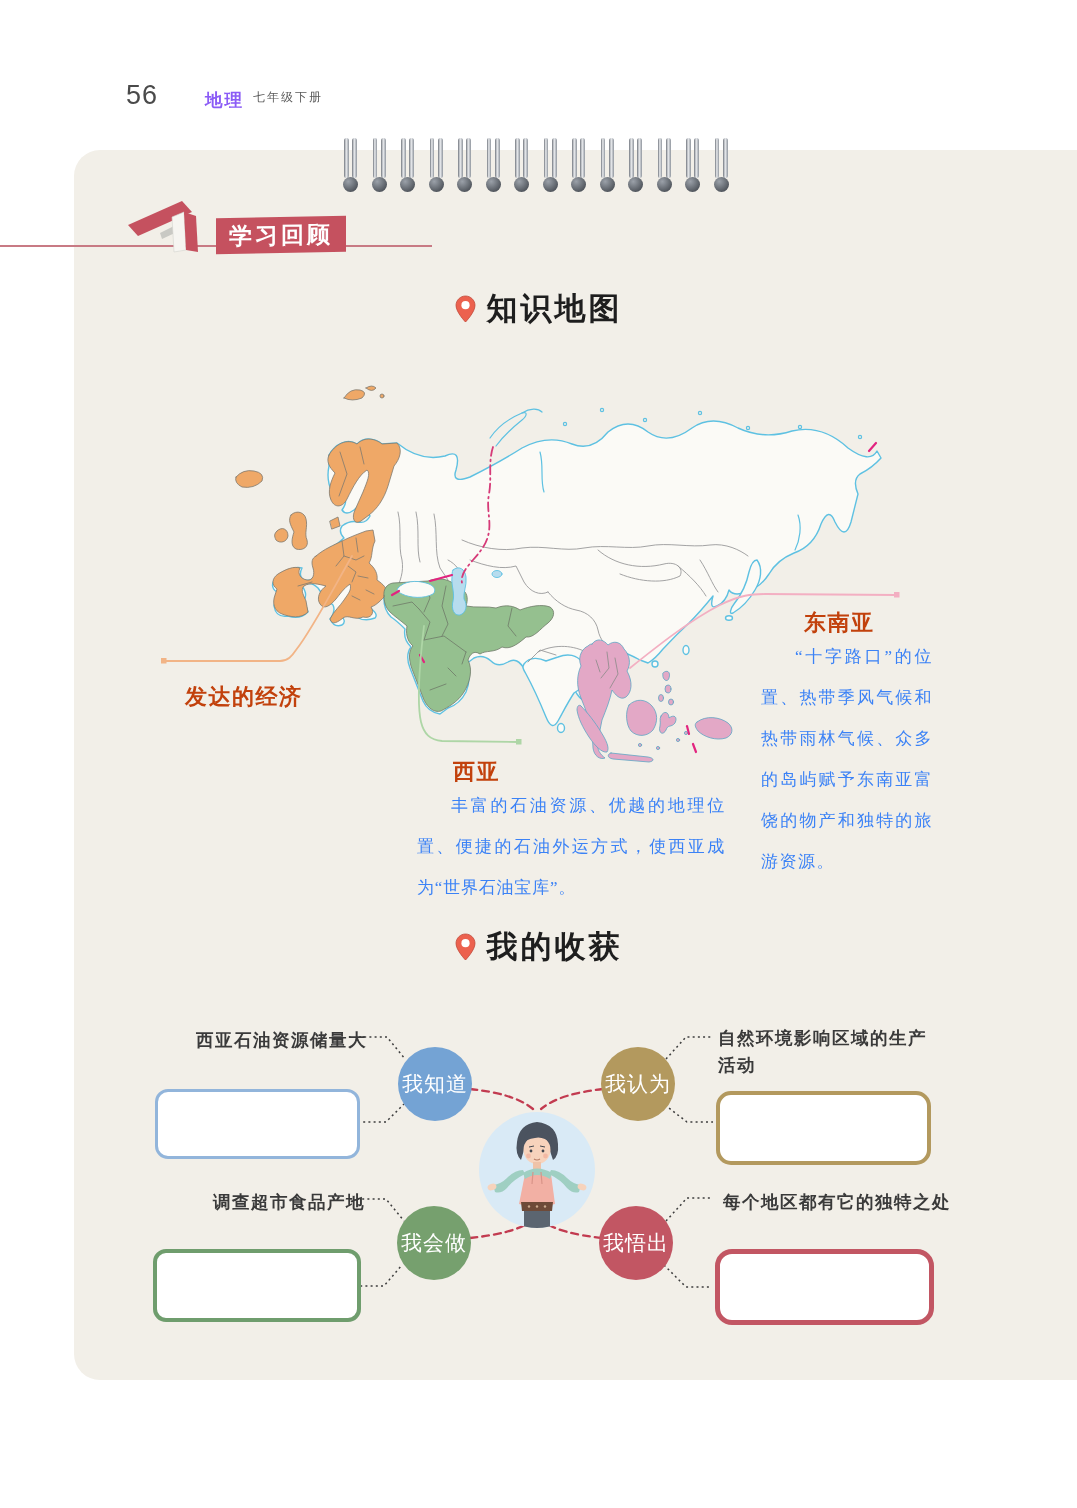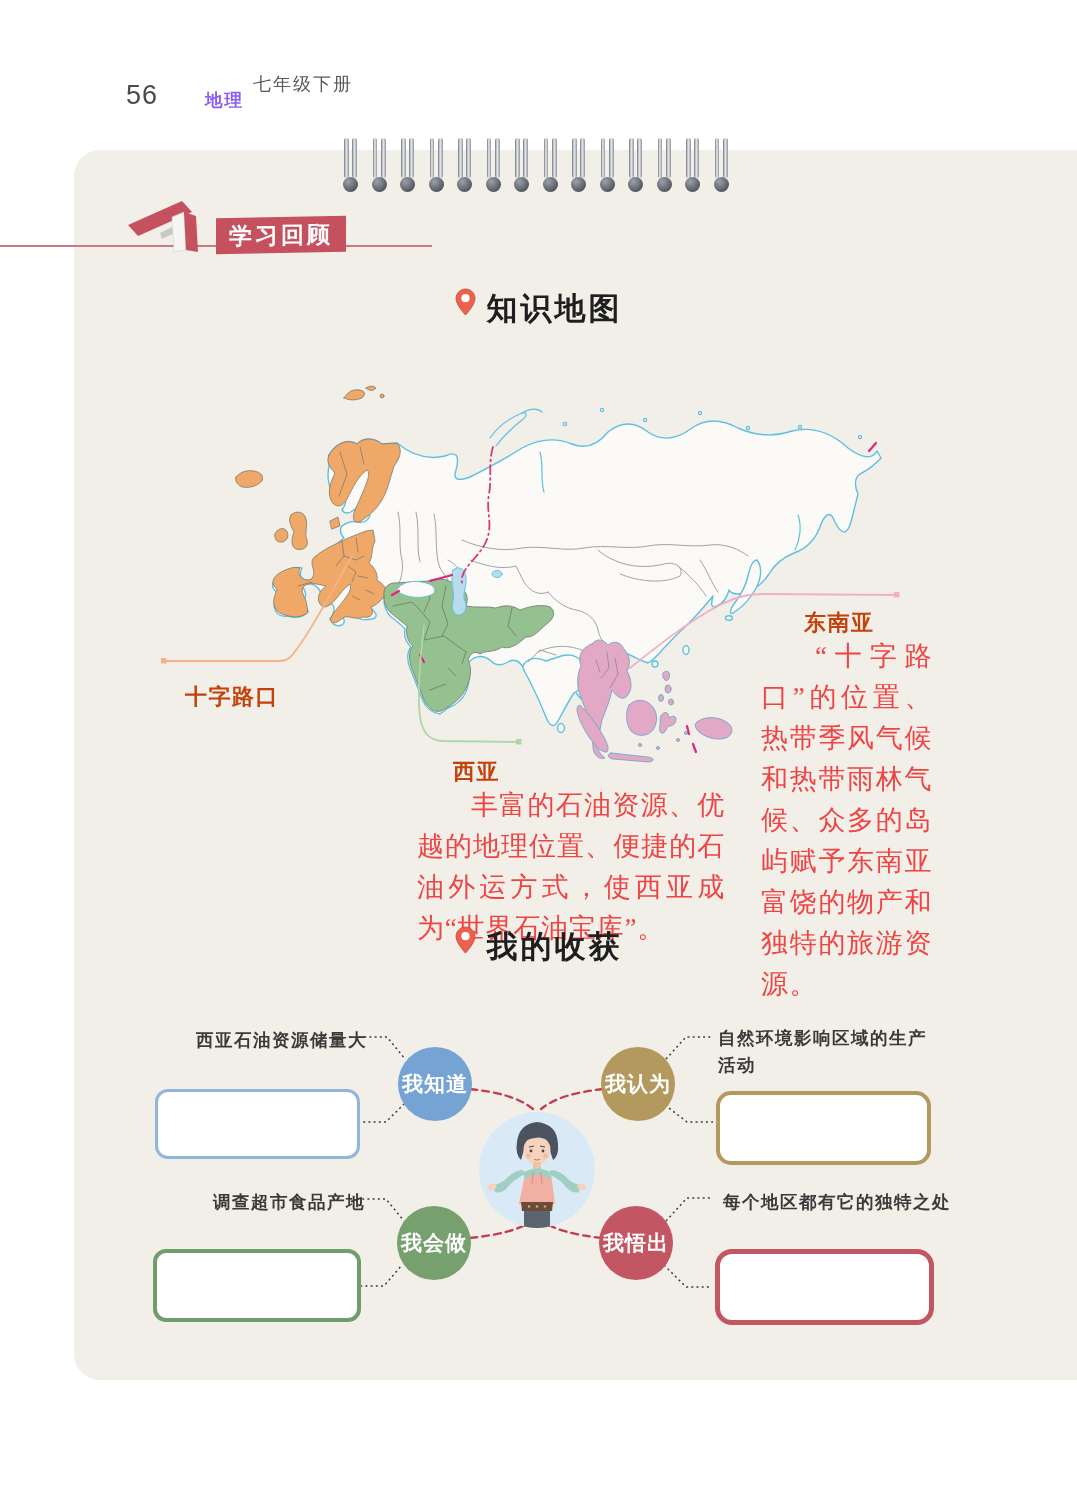--- a/index.html
+++ b/index.html
@@ -3,48 +3,48 @@
 <meta charset="utf-8">
 <style>
   html,body{margin:0;padding:0;background:#fff;}
   .screen{position:relative;width:1077px;height:1508px;background:#ffffff;overflow:hidden;
           font-family:"Liberation Sans", sans-serif;color:#333;}
   .notebook{position:absolute;left:74px;top:150px;width:1003px;height:1230px;
             background:#f2efe8;border-radius:26px 0 0 26px;}
   
   .pagenum{position:absolute;left:126px;top:80px;font-size:27px;color:#4a4a4a;letter-spacing:1px;}
   .subject{position:absolute;left:205px;top:88px;font-size:17.5px;font-weight:bold;color:#8b5cf6;letter-spacing:2px;}
-  .volume{position:absolute;left:253px;top:72px;font-size:18px;color:#5a5a5a;letter-spacing:2px;}
+  .volume{position:absolute;left:253px;top:89px;font-size:12px;color:#5a5a5a;letter-spacing:2px;}
   
   .binding{position:absolute;left:343px;top:138px;display:flex;gap:13.5px;z-index:5;}
   .ring{position:relative;width:15px;height:54px;}
   .ring .prong{position:absolute;top:0;width:4.6px;height:40px;border-radius:2.5px;
                background:linear-gradient(90deg,#70757d,#e9ebee 45%,#8f959d);}
   .ring .prong:first-child{left:1px;} .ring .prong:nth-child(2){right:1px;}
   .ring .dot{position:absolute;bottom:0;left:0;width:15px;height:15px;border-radius:50%;
              background:radial-gradient(circle at 35% 30%,#9ba1a9,#53holder 70%,#50555c);
              background:radial-gradient(circle at 35% 30%,#9ba1a9,#50555c 75%);}
   
   .banner-line{position:absolute;left:0;top:245px;width:432px;height:2px;background:#c87a84;z-index:2;}
   .book-icon{position:absolute;left:126px;top:195px;z-index:3;}
   .banner-box{position:absolute;left:216px;top:217px;width:130px;height:36px;background:#c5515f;
               display:flex;align-items:center;justify-content:center;z-index:3;transform:skewY(-1.2deg);}
   .banner-box span{color:#fff;font-size:23px;font-weight:bold;letter-spacing:3px;}
   
-  .sec-title{position:absolute;left:0;width:1077px;display:flex;justify-content:center;gap:11px;z-index:4;}
+  .sec-title{position:absolute;left:0;width:1077px;display:flex;align-items:center;justify-content:center;gap:11px;z-index:4;}
   .sec-title .txt{font-family:"Liberation Serif", serif;font-size:31px;font-weight:bold;color:#1e1e1e;letter-spacing:3px;}
   
   .rg-name{position:absolute;font-size:22px;font-weight:bold;color:#c2410c;letter-spacing:1.5px;z-index:4;}
-  .rg-desc{position:absolute;font-family:"Liberation Serif", serif;font-size:27px;color:#ef4444;
+  .rg-desc{position:absolute;font-family:"Liberation Serif", serif;font-size:17px;color:#3b82f6;
            line-height:41px;text-align:justify;text-indent:2em;letter-spacing:0.8px;z-index:4;}
   
   .mm-note{position:absolute;font-size:17.5px;font-weight:600;color:#3a3a3a;letter-spacing:1.5px;line-height:1.55;z-index:4;font-family:Liberation Serif, serif;}
   .mm-circle{position:absolute;width:74px;height:74px;border-radius:50%;display:flex;align-items:center;
              justify-content:center;z-index:4;}
-  .mm-circle span{color:#fff;font-size:21px;font-weight:bold;letter-spacing:1px;text-align:center;}
+  .mm-circle span{color:#fff;font-size:21px;font-weight:normal;letter-spacing:1px;text-align:center;}
   .mm-box{position:absolute;background:#fff;z-index:3;}
   .boy-wrap{position:absolute;left:479px;top:1112px;width:116px;height:116px;border-radius:50%;
             background:#d9eaf6;overflow:hidden;z-index:4;}
   .overlay{position:absolute;left:0;top:0;z-index:2;pointer-events:none;}
 </style>
 </head>
 <body>
 
 <div class="screen">
 
@@ -329,21 +329,21 @@
   </div>
 
   <div class="sec-title" style="top:288px;">
     <svg width="21" height="29" viewBox="0 0 21 29">
       <path d="M10.5,1 C5.3,1 1,5.3 1,10.4 c0,6.8 9.5,16.6 9.5,16.6 s9.5,-9.8 9.5,-16.6 C20,5.3 15.7,1 10.5,1 Z" fill="#ec614e" stroke="#c04a3b" stroke-width="0.8"></path>
       <circle cx="10.5" cy="10.2" r="4.1" fill="#fff"></circle>
     </svg>
     <span class="txt">知识地图</span>
   </div>
 
-  <div class="rg-name" style="left:185px;top:682px;">十字路口</div>
+  <div class="rg-name" style="left:185px;top:682px;">发达的经济</div>
 
   <div class="rg-name" style="left:453px;top:757px;">西亚</div>
   <div class="rg-desc" style="left:417px;top:785px;width:308px;">丰富的石油资源、优越的地理位置、便捷的石油外运方式，使西亚成为“世界石油宝库”。</div>
 
   <div class="rg-name" style="left:804px;top:608px;">东南亚</div>
   <div class="rg-desc" style="left:761px;top:636px;width:172px;letter-spacing:1.5px;">“十字路口”的位置、热带季风气候和热带雨林气候、众多的岛屿赋予东南亚富饶的物产和独特的旅游资源。</div>
 
   <div class="sec-title" style="top:926px;">
     <svg width="21" height="29" viewBox="0 0 21 29">
       <path d="M10.5,1 C5.3,1 1,5.3 1,10.4 c0,6.8 9.5,16.6 9.5,16.6 s9.5,-9.8 9.5,-16.6 C20,5.3 15.7,1 10.5,1 Z" fill="#ec614e" stroke="#c04a3b" stroke-width="0.8"></path>

